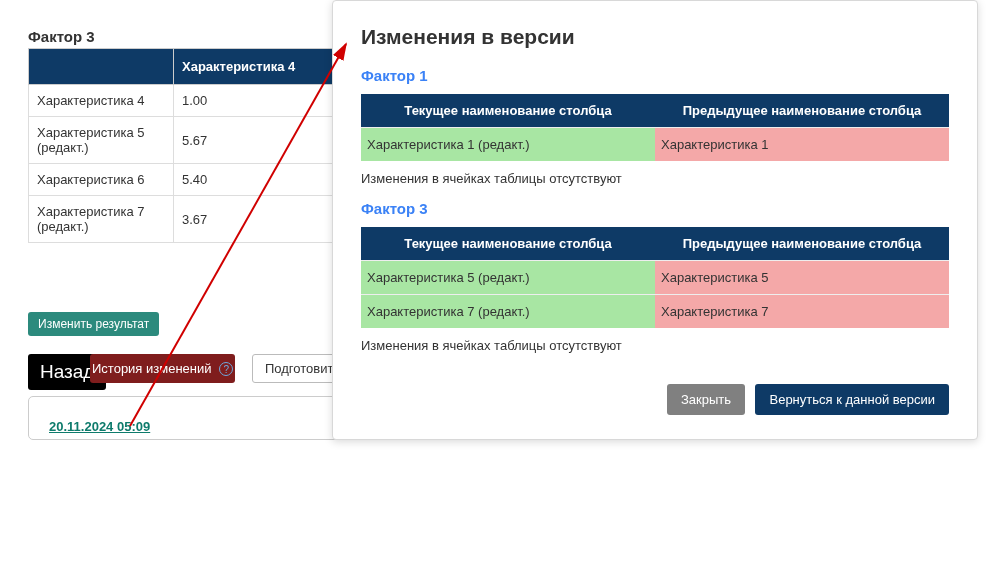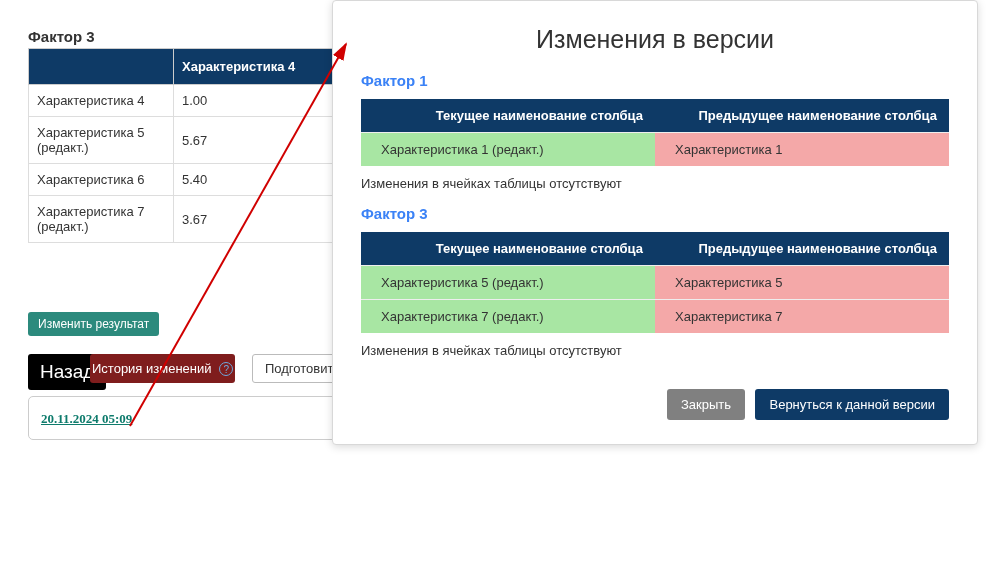--- a/index.html
+++ b/index.html
@@ -99,69 +99,67 @@
     border-radius: 3px;
   }
   .bg-history-box {
     position: absolute;
     top: 396px;
     left: 28px;
     width: 370px;
     height: 44px;
     border: 1px solid #ccc;
     border-radius: 5px;
-    padding: 12px;
-    font-family: Liberation Serif, serif;
+    padding: 20px;
   }
   .bg-history-link {
     color: #0e7b6c;
     font-weight: bold;
     font-size: 13px;
   }
   .modal {
     position: absolute;
     top: 0;
     left: 332px;
     width: 646px;
     background: #fff;
     border: 1px solid #d8d8d8;
     border-radius: 4px;
     padding: 24px 28px;
     box-shadow: 0 2px 8px rgba(0,0,0,0.15);
   }
   .modal h2 {
-    font-size: 25px;
+    font-size: 21px;
     color: #333;
     margin-bottom: 18px;
-    font-weight: normal;
-    text-align: center;
+    font-weight: bold;
   }
   .modal h3 {
     font-size: 15px;
     color: #3b82f6;
     margin-bottom: 10px;
     margin-top: 14px;
     font-weight: bold;
   }
   .modal-table {
     width: 100%;
     border-collapse: collapse;
     font-size: 13px;
     margin-bottom: 6px;
   }
   .modal-table th {
     background: #0e3a66;
     color: #fff;
-    text-align: right;
+    text-align: center;
     padding: 9px 12px;
     font-weight: bold;
     width: 50%;
   }
   .modal-table td {
-    padding: 9px 20px;
+    padding: 9px 6px;
     border-top: 1px solid #eee;
   }
   .modal-table td.green { background: #a8e6a3; }
   .modal-table td.red { background: #f4a8a8; }
   .modal-note {
     font-size: 13px;
     color: #333;
     margin: 10px 0 4px 0;
   }
   .modal-footer {

